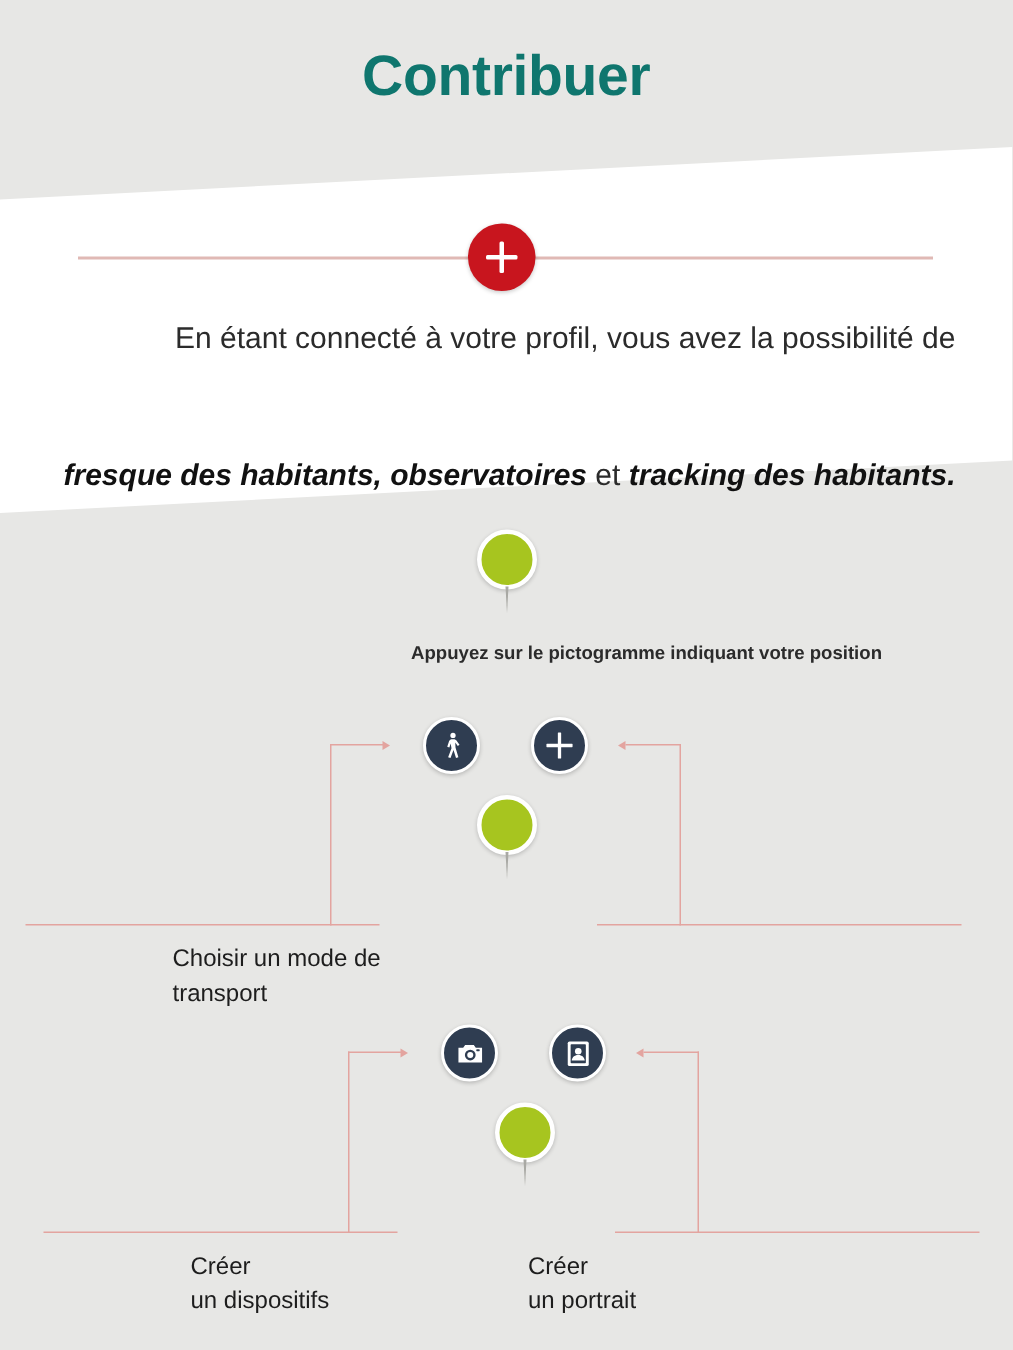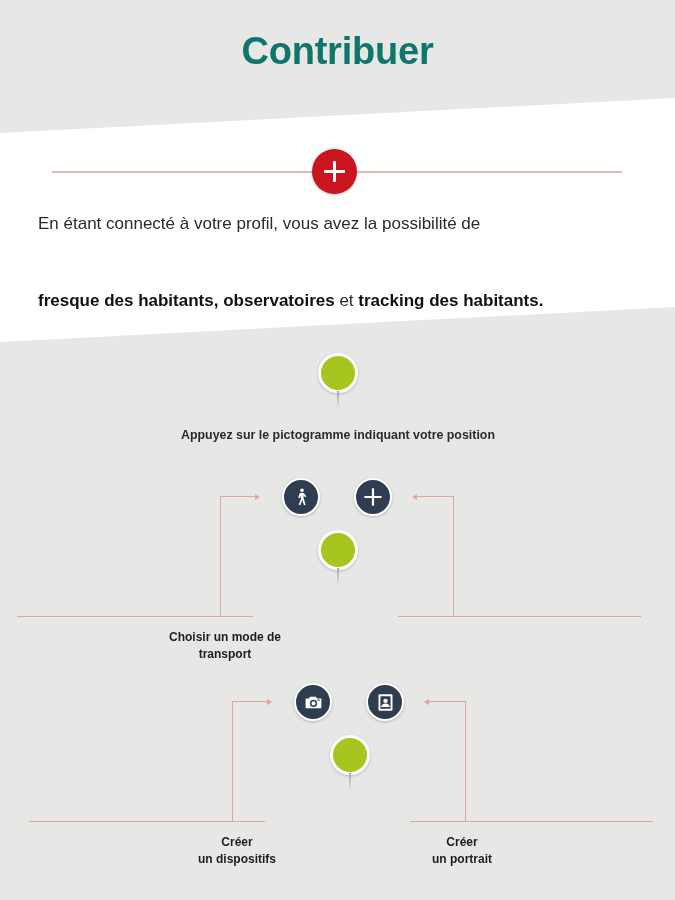--- a/index.html
+++ b/index.html
@@ -96,26 +96,26 @@
     background: #fff;
     border-radius: 1px;
   }
 
   
   .intro {
     position: absolute;
     left: 38px;
     top: 211px;
     width: 599px;
-    text-align: left;
-    font-size: 17px;
+    text-align: right;
+    font-size: 20px;
     line-height: 1.52;
     color: #2b2b2b;
   }
-  .intro .b { font-weight: bold; color: #111; }
+  .intro .b { font-weight: bold; color: #111; font-style: italic; }
 
   
   .pin {
     position: absolute;
     width: 40px;
     height: 56px;
   }
   .pin .head {
     position: absolute;
     left: 0;
@@ -138,21 +138,21 @@
     border-right: 1.6px solid transparent;
     border-top: 18px solid #a9a9a4;
   }
 
   
   .instruction {
     position: absolute;
     left: 88px;
     top: 427px;
     width: 500px;
-    text-align: center;
+    text-align: right;
     font-size: 12.4px;
     line-height: 1.45;
     color: #2b2b2b;
     font-weight: 600;
   }
 
   
   .group { position: absolute; left: 0; width: 675px; }
   .group-1 { top: 478px; height: 185px; }
   .group-2 { top: 683px; height: 185px; margin-left: 12px; }
@@ -211,24 +211,24 @@
   .conn-right .base  { left: 398px; top: 138px; width: 243px; }
   .conn-right .riser { left: 453px; top: 18px;  height: 121px; }
   .conn-right .arm   { left: 417px; top: 18px;  width: 37px; }
   .conn-right .tip   { left: 412px; top: 15.5px; border-right: 5px solid #e3a49f; }
 
   
   .action-label {
     position: absolute;
     top: 151px;
     width: 220px;
-    text-align: center;
-    font-size: 12px;
+    text-align: left;
+    font-size: 16px;
     line-height: 1.42;
-    font-weight: 700;
+    font-weight: 400;
     color: #1d1d1d;
   }
   .action-label.left  { left: 115px; }
   .action-label.right { left: 340px; }
 </style>
 </head>
 <body>
 
 <div class="stage">
 

